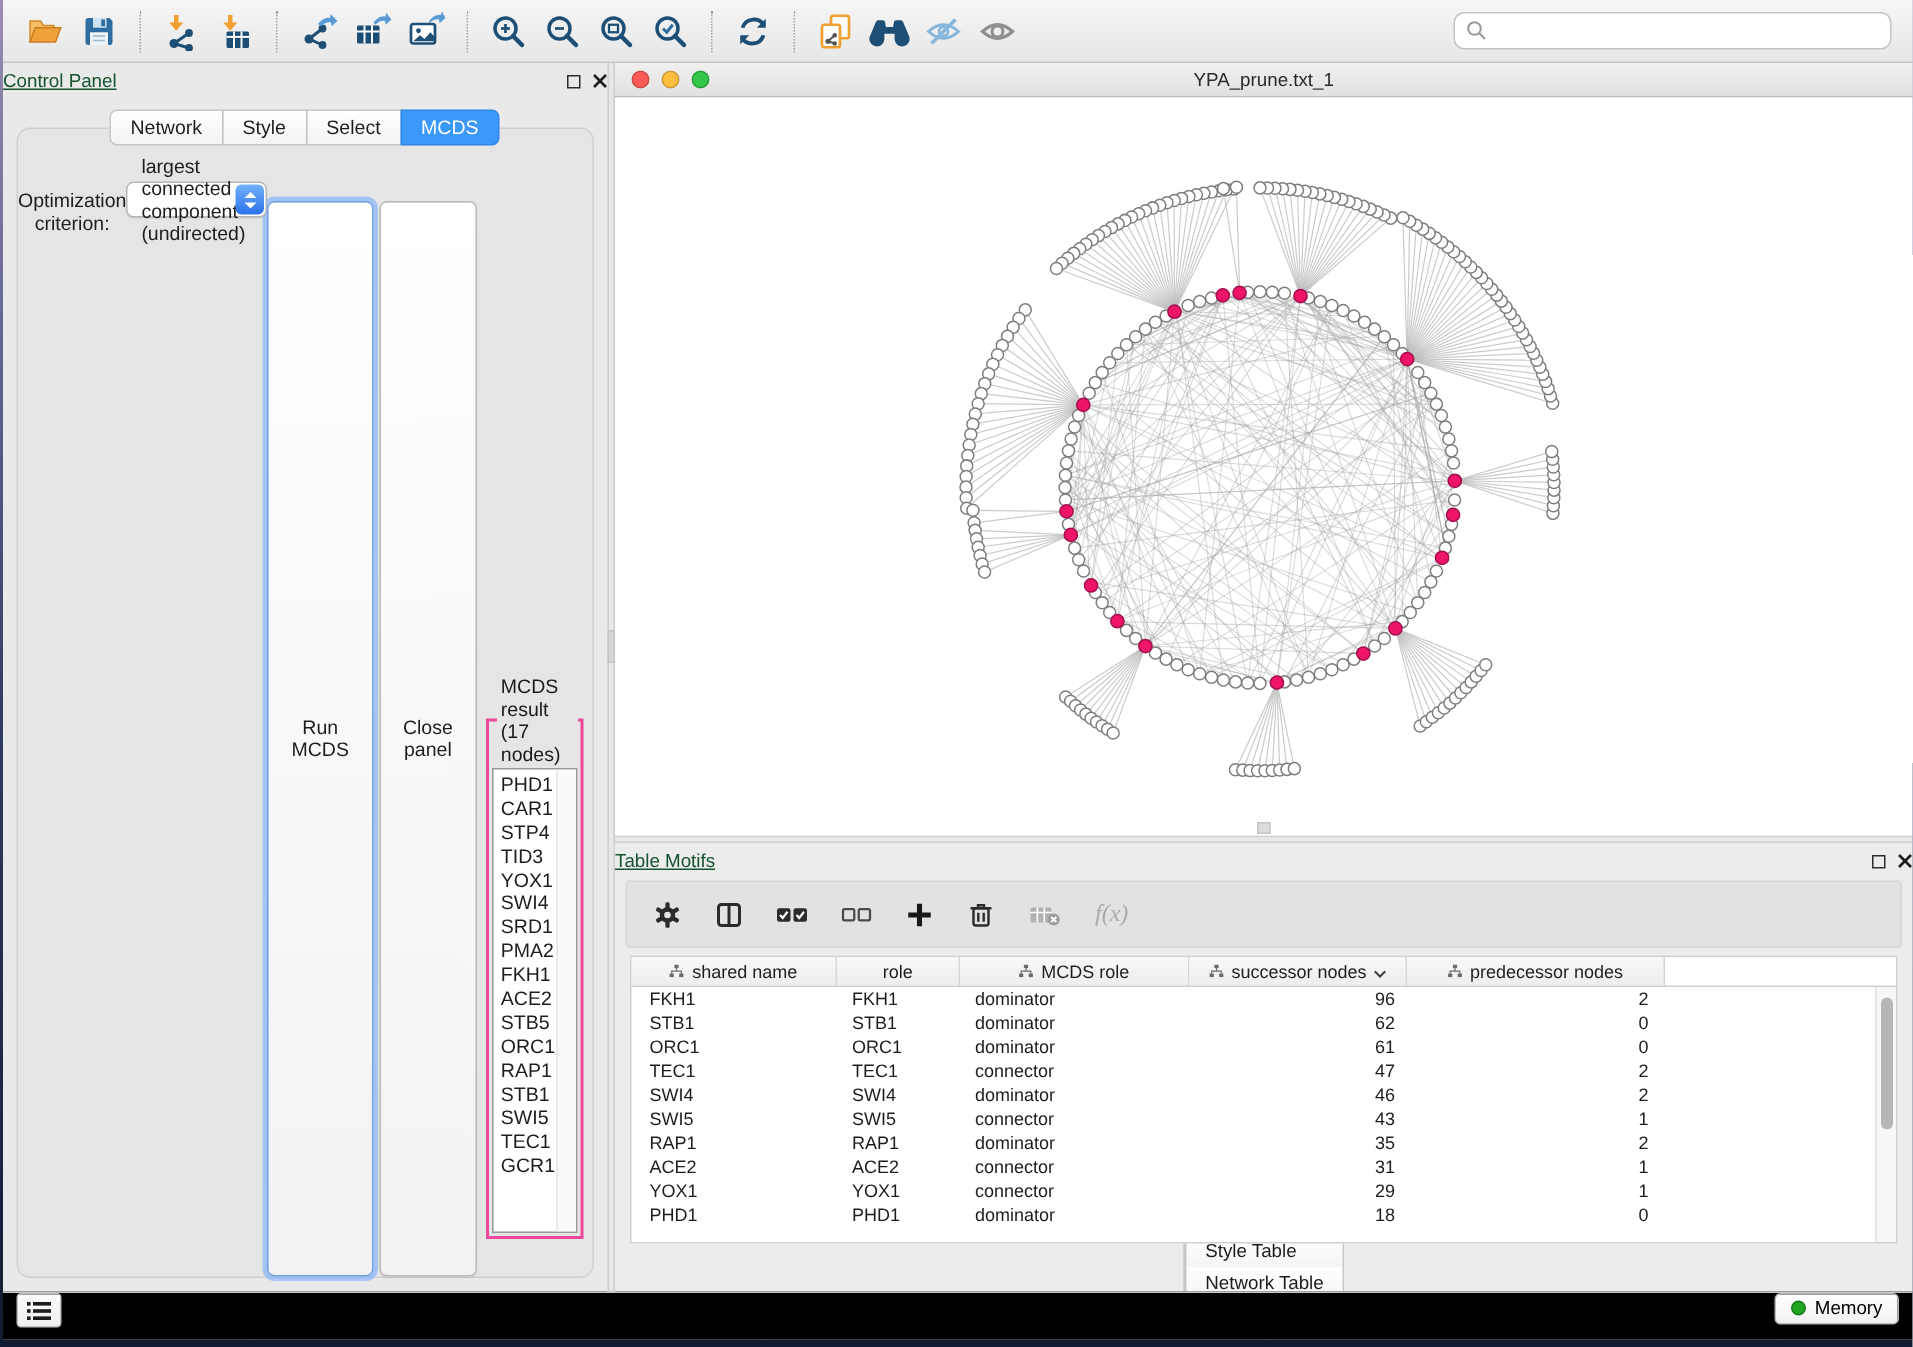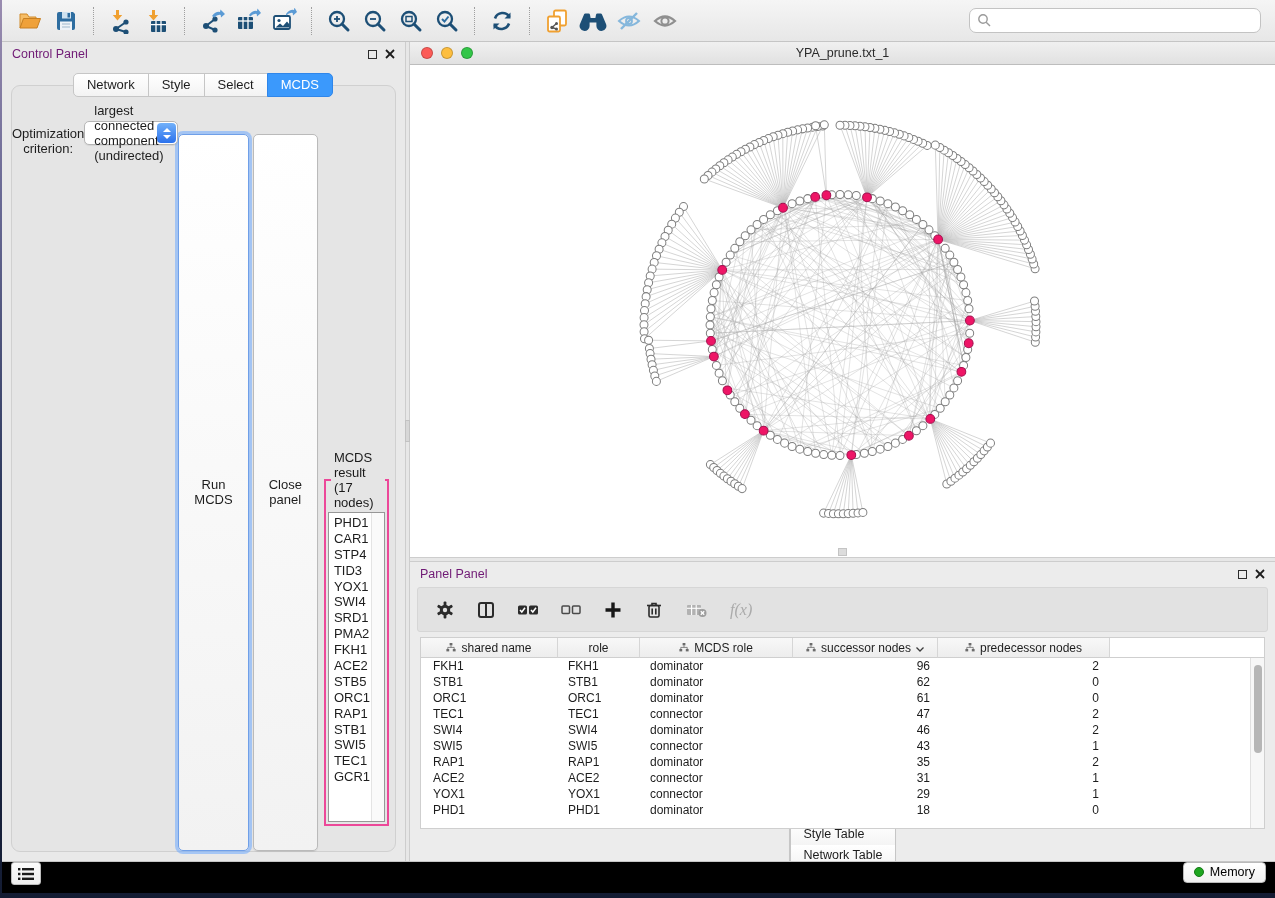--- a/index.html
+++ b/index.html
@@ -20,21 +20,21 @@
   .tsep { height:28px; border-left:1px dotted #9f9f9f; margin:0 9px; }
   .search { margin-left:auto; margin-right:4px; width:292px; height:25px; background:#fff;
             border:1px solid #c3c3c3; border-radius:7px; display:flex; align-items:center; padding:0 7px; gap:5px; }
   .search input { border:none; outline:none; flex:1; font-size:12px; font-family:inherit; background:transparent; }
 
   
   .main { flex:1; display:flex; min-height:0; }
 
   
   .cp { width:403px; flex:0 0 403px; background:#e9e9e9; display:flex; flex-direction:column; min-height:0; }
-  .panel-header { height:24px; flex:0 0 24px; display:flex; align-items:center; padding:0 10px; font-size:12.5px; color:#701a75; }
+  .panel-header { height:24px; flex:0 0 24px; display:flex; align-items:center; padding:0 0; font-size:12.5px; color:#14532d;text-decoration:underline; }
   .win-icons { margin-left:auto; display:flex; gap:8px; align-items:center; }
   .float-box { width:9px; height:9px; border:1.5px solid #2c2c2c; display:inline-block; }
   .cp-tabs { display:flex; justify-content:center; position:relative; z-index:2; margin-top:7px; }
   .tab { background:linear-gradient(#fff,#f3f3f3); border:1px solid #c6c6c6; padding:3px 13px 4px;
          font-size:13px; margin-left:-1px; color:#1d1d1d; }
   .tab:first-child { border-radius:5px 0 0 5px; }
   .tab:last-child  { border-radius:0 5px 5px 0; }
   .tab.active { background:#3b99fc; border-color:#2f86ea; color:#fff; }
   .cp-content { flex:1; margin:-12px 9px 9px; border:1px solid #d0d0d0; border-radius:9px;
                 background:#e5e5e5; padding-top:24px; display:flex; flex-direction:row; min-height:0; }
@@ -945,21 +945,21 @@
               <circle cx="303.9" cy="290.4" r="4.4" fill="#ee1566" stroke="#a30e4e" stroke-width="1"></circle>
               <circle cx="301.0" cy="274.8" r="4.4" fill="#ee1566" stroke="#a30e4e" stroke-width="1"></circle>
             </g>
           </svg>
         <div class="grip"></div>
       </div>
       <div class="hsplit"></div>
 
       <div class="table-panel">
         <div class="panel-header">
-          <span>Panel Panel</span>
+          <span>Table Motifs</span>
           <span class="win-icons">
             <span class="float-box"></span>
             <svg width="10" height="10" viewBox="0 0 10 10">
                 <g stroke="#1c1c1c" stroke-width="1.8">
                   <line x1="1" y1="1" x2="9" y2="9"></line>
                   <line x1="9" y1="1" x2="1" y2="9"></line>
                 </g>
               </svg>
           </span>
         </div>

